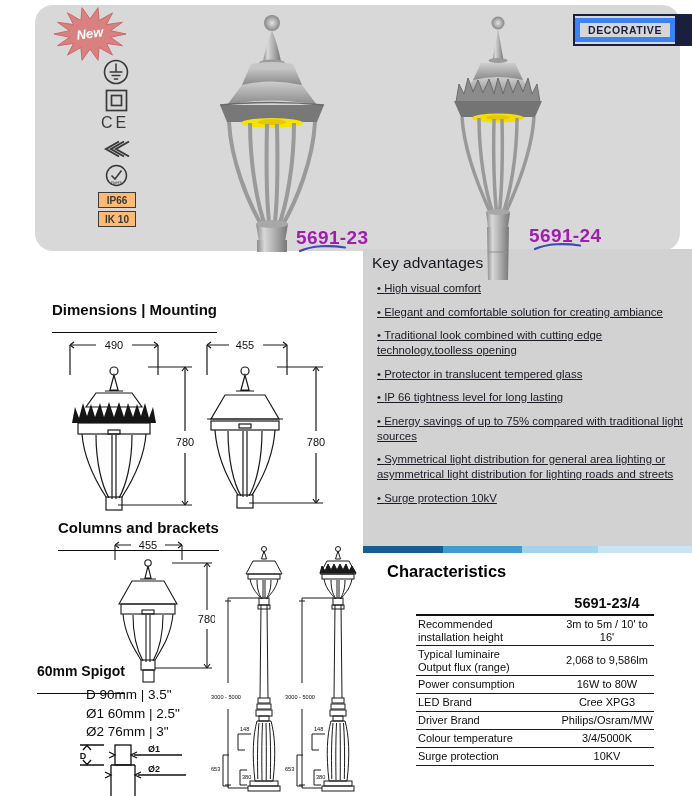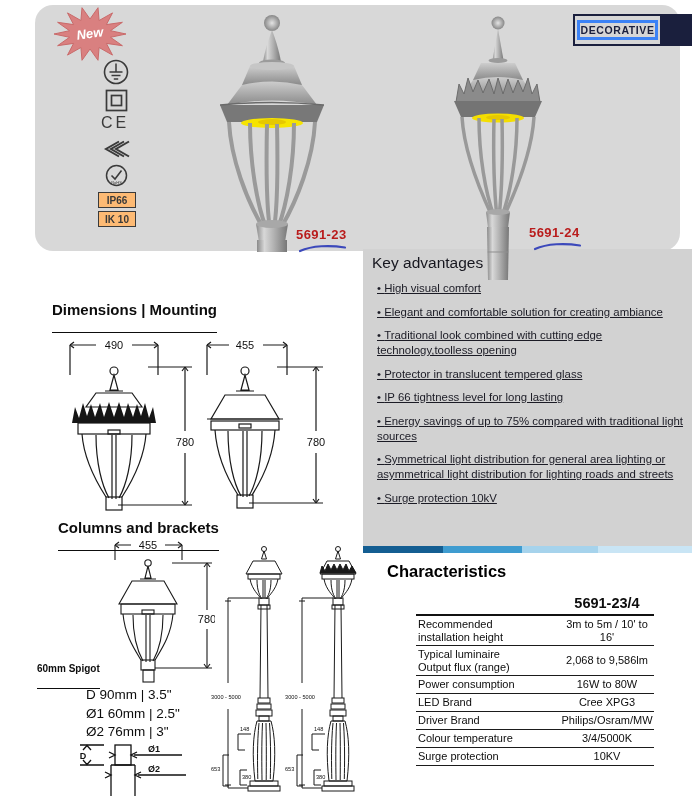--- a/index.html
+++ b/index.html
@@ -11,45 +11,45 @@
   .hero{left:35px;top:5px;width:645px;height:246px;background:#d8d8d8;border-radius:18px;}
   .ka-box{left:363px;top:249px;width:329px;height:304px;background:#d2d2d2;z-index:1;}
 
   
   .cert{color:#3a3a3a;}
   .ce-text{left:101px;top:114px;font-size:16px;letter-spacing:3px;color:#3a3a3a;font-weight:500;}
   .iprow{left:98px;width:36px;height:14px;border:1.6px solid #3a3a3a;font-size:10px;font-weight:bold;
          display:flex;align-items:center;justify-content:center;color:#3a3a3a;background:#fdba74;}
 
   
-  .model{font-size:13px;font-weight:bold;color:#b91c1c;letter-spacing:.4px;z-index:3;}
+  .model{font-size:19px;font-weight:bold;color:#a21caf;letter-spacing:.4px;z-index:3;}
 
   
   .deco-badge{left:573px;top:14px;width:117px;height:28px;border:2px solid #1a1f3d;background:#d6d6d6;
               display:flex;align-items:stretch;z-index:3;}
   .deco-inner{flex:1;display:flex;align-items:center;justify-content:center;}
-  .deco-text{border:3px solid #3b82f6;padding:1px 0;font-size:10.5px;font-weight:bold;
+  .deco-text{border:5px solid #3b82f6;padding:1px 8px;font-size:10.5px;font-weight:bold;
              letter-spacing:.6px;color:#1a1f3d;}
   .deco-block{width:32px;background:#1a1f3d;}
 
   
   .ka-title{margin:5px 0 9px 9px;font-size:15.5px;color:#17171f;}
   .ka-list{margin:0 6px 0 14px;padding:0;list-style:none;}
   .ka-list li{font-size:11.4px;line-height:15px;color:#1b1b25;margin-bottom:8.5px;text-decoration:underline;}
   .ka-list li::before{content:"\2022\00a0";}
   .ka-bar{position:absolute;left:0;bottom:0;width:100%;height:7px;display:flex;}
   .seg1{width:80px;background:#145e92;}
   .seg2{width:79px;background:#3f9cd0;}
   .seg3{width:76px;background:#a6d3ec;}
   .seg4{flex:1;background:#c9e5f5;}
 
   
   .h-underline{font-size:15px;font-weight:bold;color:#0d0d0d;border-bottom:1.6px solid #0d0d0d;
                padding-bottom:14px;display:inline-block;z-index:2;}
-  .spigot-title{font-size:10px;font-weight:bold;}
+  .spigot-title{font-size:14px;font-weight:bold;}
   .spigot-specs{left:86px;top:686px;font-size:13.5px;line-height:18.5px;color:#0d0d0d;white-space:pre;}
 
   
   .char-title{left:387px;top:562px;font-size:16.5px;font-weight:bold;color:#000;}
   .char-table{left:416px;top:592px;width:238px;}
   .tr{display:flex;border-bottom:1.7px solid #1b1b1b;align-items:center;gap:36px;}
   .tr.hd{border-bottom:2.2px solid #111;}
   .tl{width:106px;font-size:11px;line-height:12.5px;color:#0d0d0d;padding:2px 0 2px 2px;}
   .tv{flex:1;text-align:center;font-size:11px;line-height:12.5px;color:#0d0d0d;padding:2px 0;}
   .tv.hd{font-size:14.5px;font-weight:bold;line-height:18px;}

